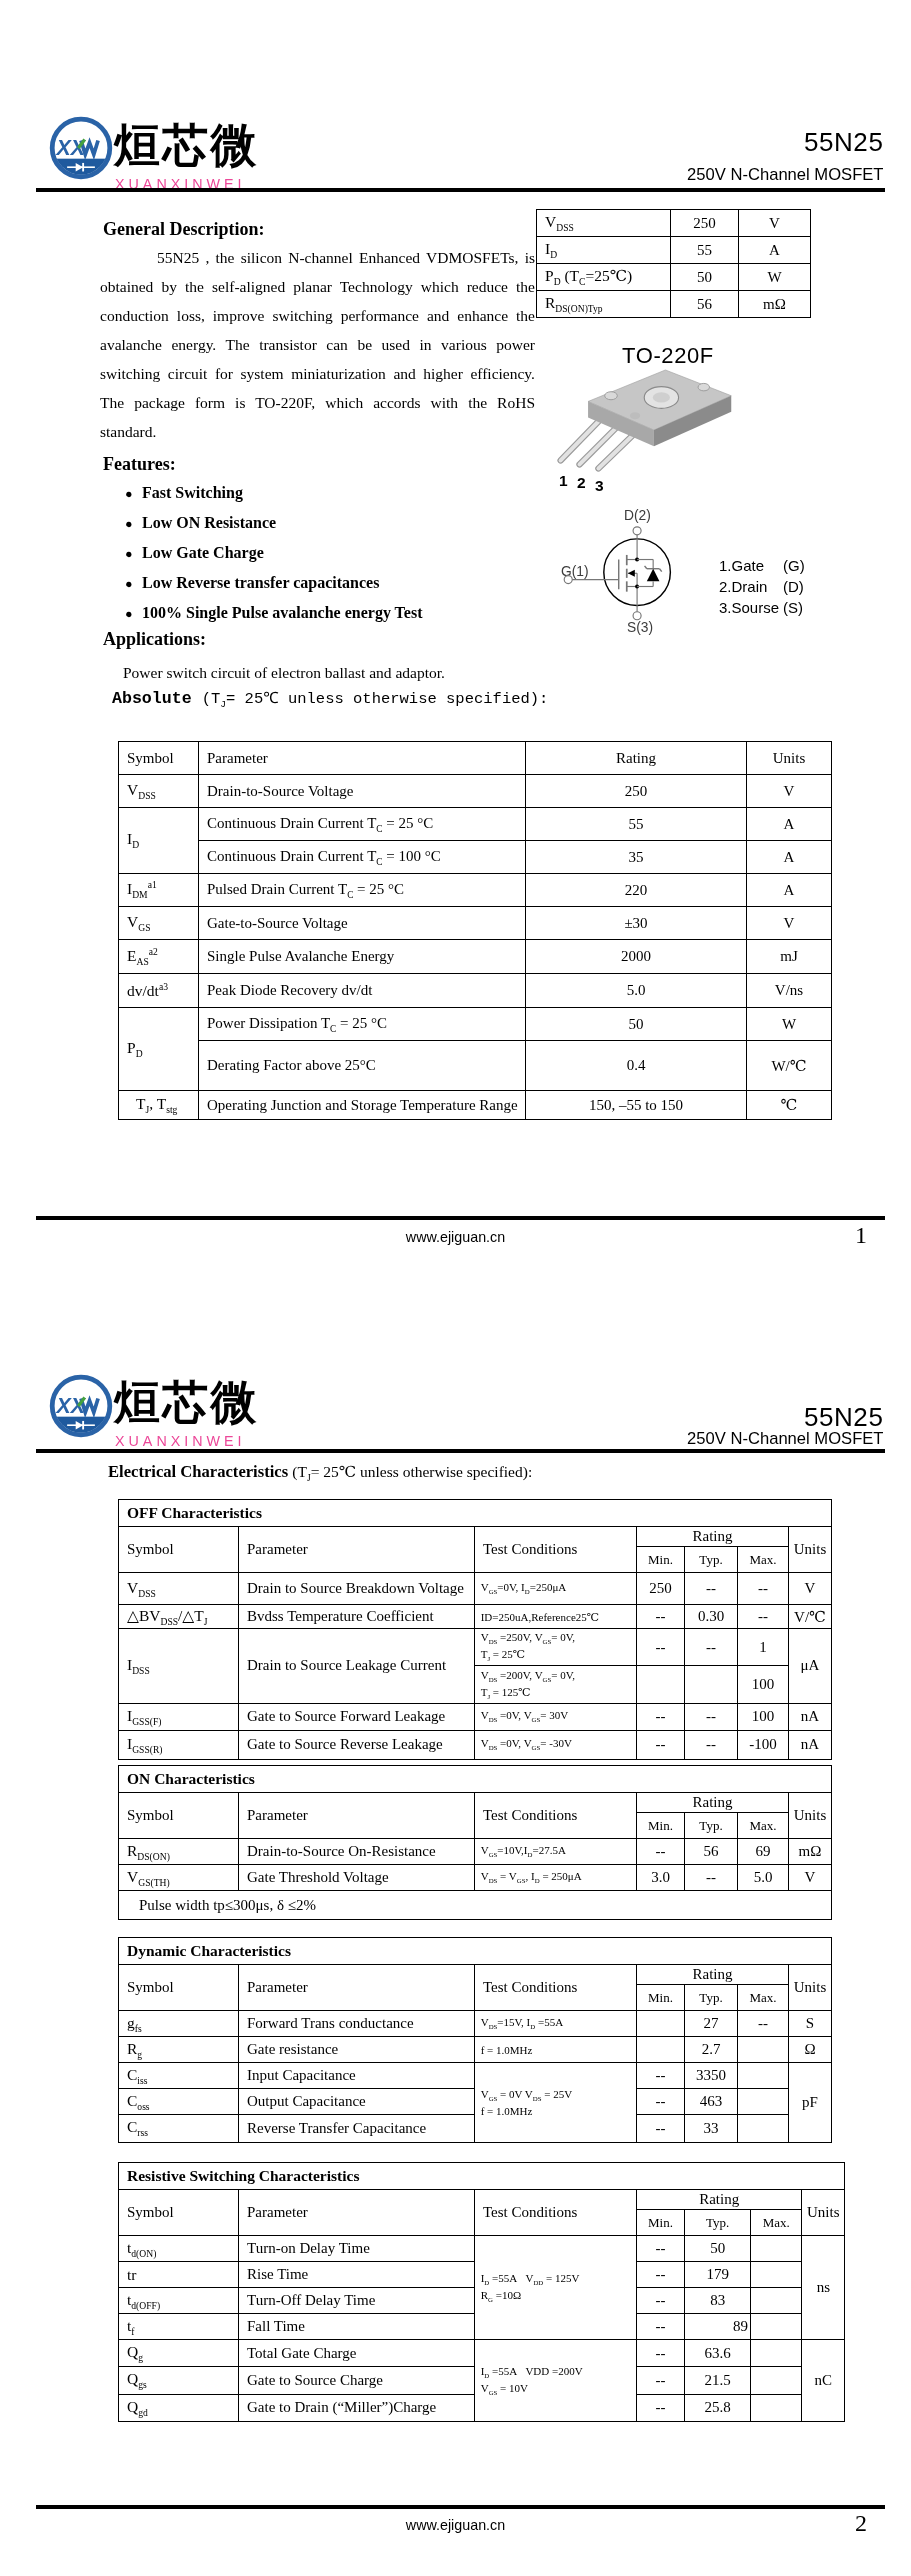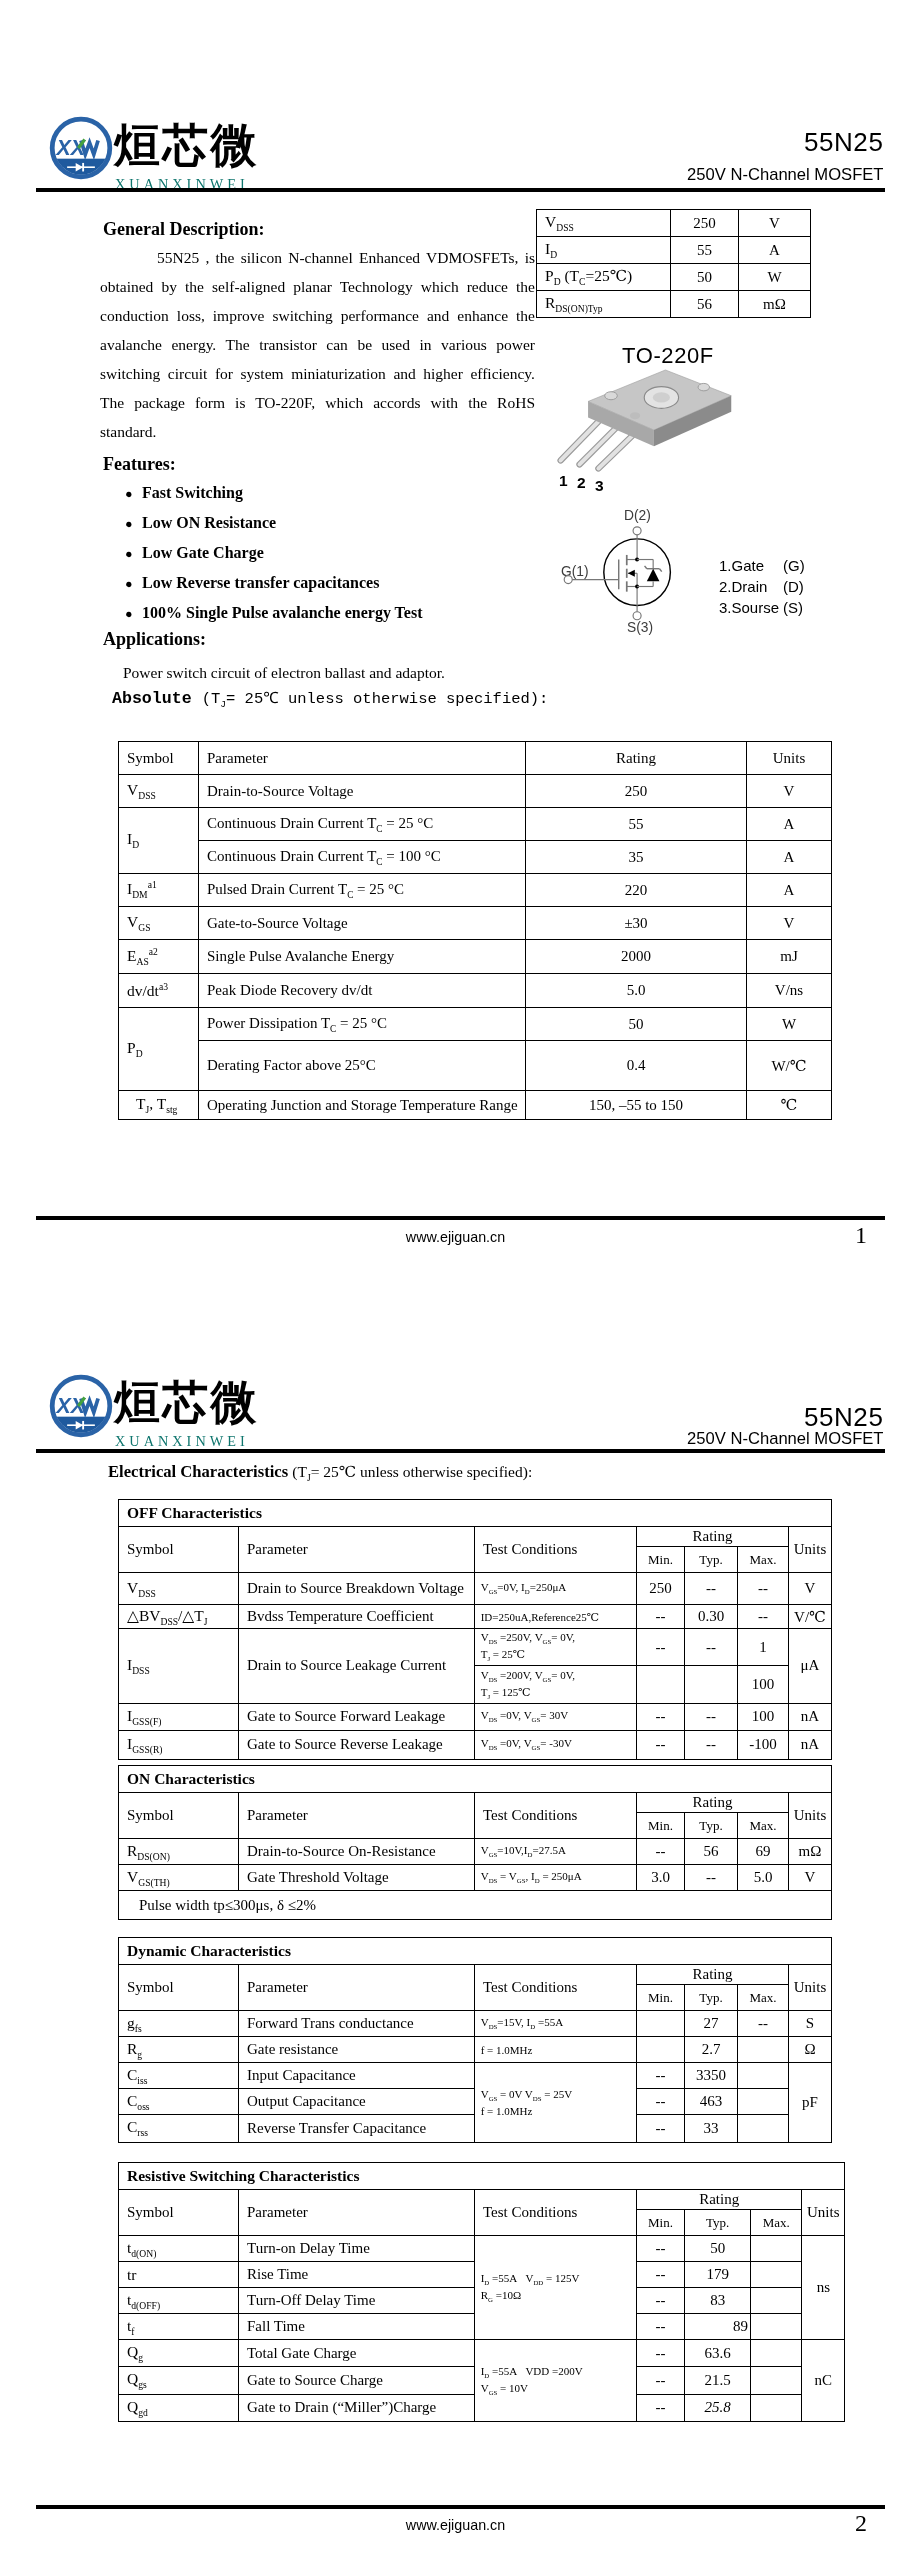--- a/index.html
+++ b/index.html
@@ -11,21 +11,21 @@
   body{width:911px;height:2576px;position:relative;font-family:var(--serif);color:#000;}
   .page{position:absolute;left:0;width:911px;height:1288px;background:#fff;overflow:hidden;}
   #page1{top:0;} #page2{top:1288px;}
   .abs{position:absolute;}
 
   
   .part-number{right:27.5px;text-align:right;font-family:var(--sans);font-size:26px;letter-spacing:0.6px;}
   .part-subtitle{right:27.5px;text-align:right;font-family:var(--sans);font-size:16.6px;}
   .rule{left:36px;right:26px;height:4px;background:#000;}
   .brand-cn{font-family:var(--sans);font-size:46px;font-weight:700;letter-spacing:2.3px;line-height:1;}
-  .brand-en{font-family:Liberation Serif, serif;font-size:14.3px;letter-spacing:4px;color:#0f766e;}
+  .brand-en{font-family:Liberation Sans, sans-serif;font-size:14.3px;letter-spacing:4px;color:#ec4899;}
 
   
   .sec-title{font-size:18px;font-weight:bold;}
   .sec-title .rest{font-weight:normal;font-size:15.5px;}
   .para{width:435px;font-size:15.5px;line-height:29px;text-align:justify;text-indent:57px;word-spacing:1.1px;}
   .feat{display:flex;align-items:baseline;height:30px;font-size:16px;font-weight:bold;}
   .feat .bullet{width:17px;font-size:12.6px;}
   .app-text{font-size:15.5px;}
 
   
@@ -599,21 +599,21 @@
             <td class="sym l" style="height: 27.5px;">Q<sub>gs</sub></td>
             <td class="l" style="height: 27.5px;">Gate to Source Charge</td>
             <td style="height: 27.5px;">--</td>
             <td style="height: 27.5px;">21.5</td>
             <td style="height: 27.5px;"></td>
           </tr>
           <tr>
             <td class="sym l" style="height: 27.5px;">Q<sub>gd</sub></td>
             <td class="l" style="height: 27.5px;">Gate to Drain (“Miller”)Charge</td>
             <td style="height: 27.5px;">--</td>
-            <td style="height: 26px; font-style: italic;">25.8</td>
+            <td style="height: 26px;">25.8</td>
             <td style="height: 27.5px;"></td>
           </tr>
         </tbody>
       </table>
     </div>
 
   <div class="abs rule" style="top:1217px;"></div>
   <div class="abs footer-url" style="top:1229px;">www.ejiguan.cn</div>
   <div class="abs page-num" style="top:1222px;">2</div>
 </div>

